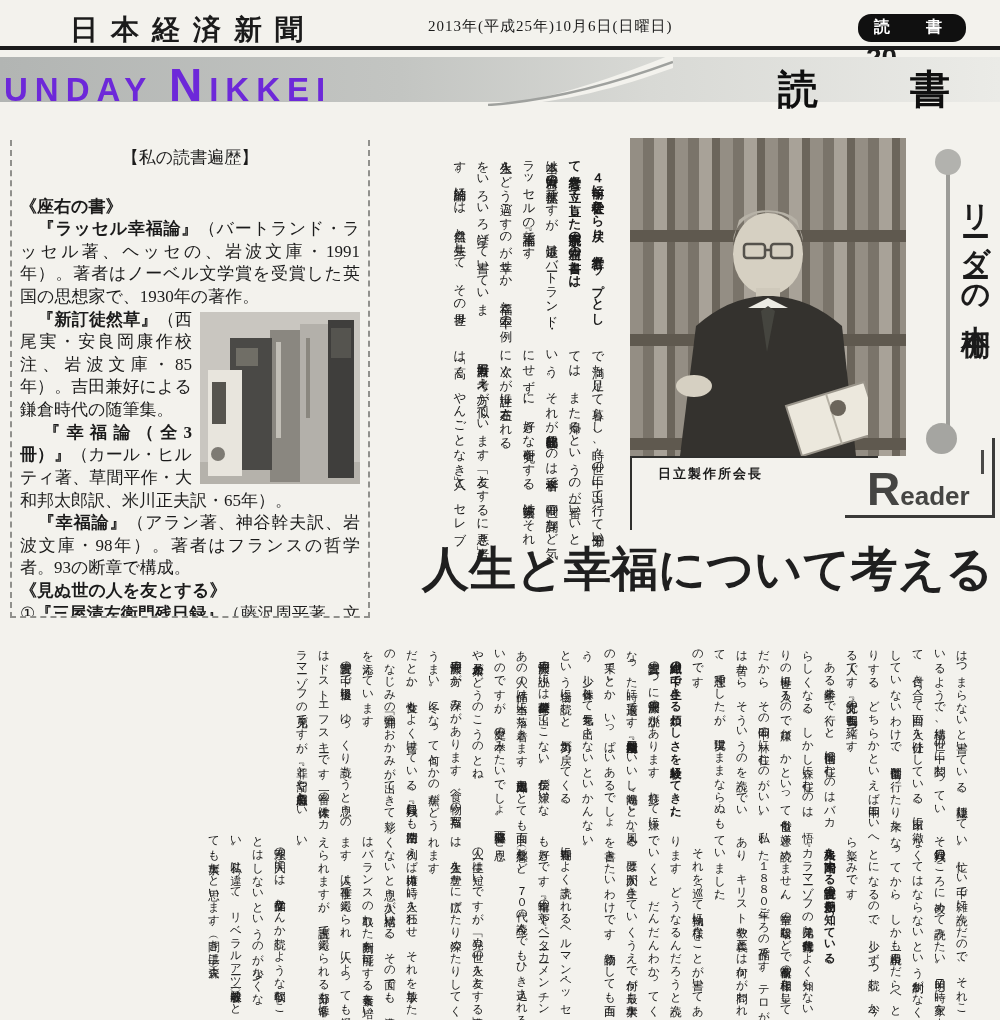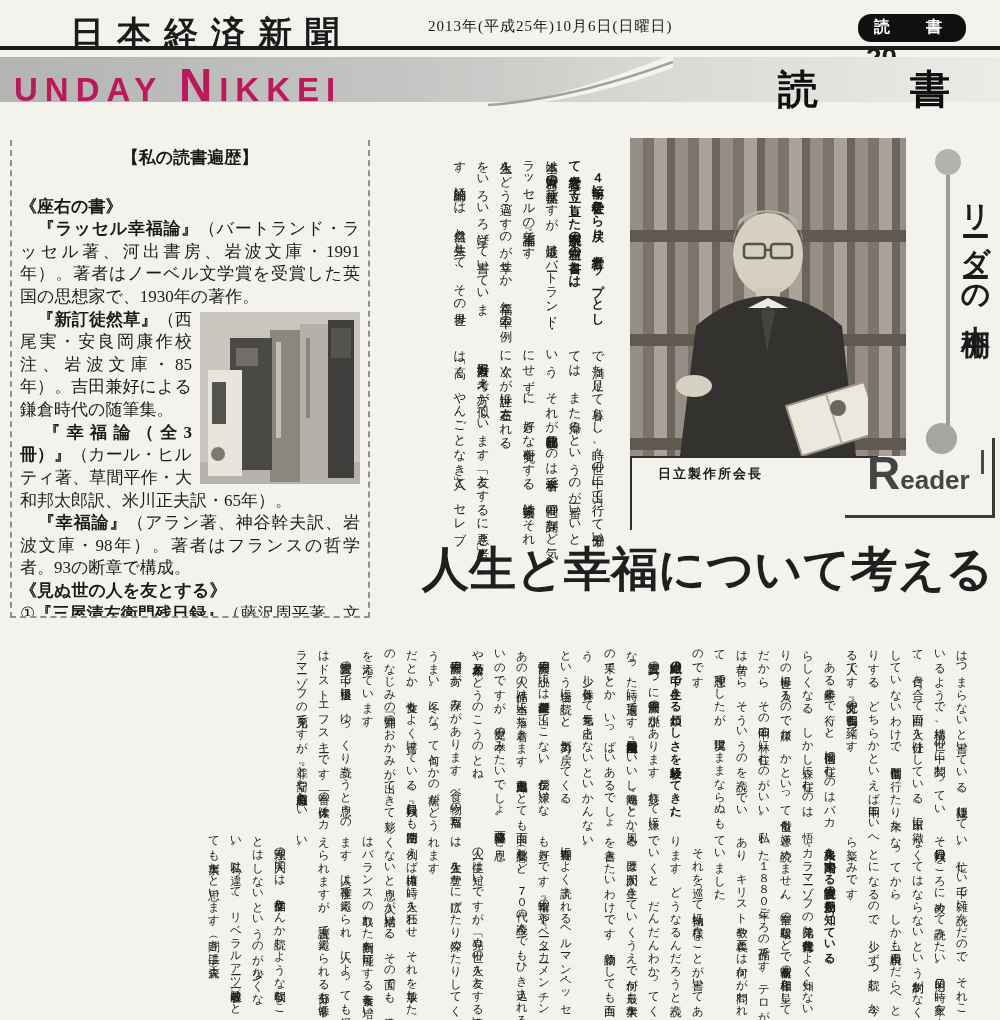--- a/index.html
+++ b/index.html
@@ -7,41 +7,41 @@
     width:1000px;height:1020px;position:relative;overflow:hidden;
     background:#f3f2ed;color:#1b1b1b;
     font-family:"Liberation Serif","DejaVu Serif",serif;
   }
   .sans{font-family:"Liberation Sans","DejaVu Sans",sans-serif;}
   .vtext{writing-mode:vertical-rl;text-orientation:mixed;white-space:pre-line;}
   .gb{font-family:"Liberation Sans","DejaVu Sans",sans-serif;font-weight:700;}
   .b{font-weight:700;}
 
   
-  .paper-name{position:absolute;left:70px;top:11px;font-size:34px;font-weight:700;letter-spacing:13px;}
+  .paper-name{position:absolute;left:70px;top:11px;font-size:28px;font-weight:700;letter-spacing:13px;}
   .issue-date{position:absolute;left:428px;top:17px;font-size:15px;letter-spacing:1px;}
   .page-info{position:absolute;left:858px;top:14px;}
   .sec-badge{display:inline-block;background:#101010;color:#fff;border-radius:13px;
     padding:3px 14px 4px 16px;font-size:16px;font-weight:700;letter-spacing:10px;vertical-align:6px;}
   .page-num{font-size:28px;font-weight:700;margin-left:8px;font-family:"Liberation Sans","DejaVu Sans",sans-serif;}
   .hdr-rule{position:absolute;left:0;top:46px;width:1000px;height:4px;background:#1b1b1b;}
 
   
   .banner-band{position:absolute;left:0;top:57px;width:1000px;height:45px;
     background:linear-gradient(90deg,#b2b5b3 0%,#c3c5c2 40%,#d8d9d5 65%,#ebebe7 100%);}
   .banner-swoosh{position:absolute;left:488px;top:54px;}
-  .banner-title{position:absolute;left:14px;top:58px;color:#be185d;font-weight:600;letter-spacing:7px;font-size:33px;}
+  .banner-title{position:absolute;left:4px;top:58px;color:#6d28d9;font-weight:600;letter-spacing:7px;font-size:33px;}
   .banner-title .bigN{font-size:46px;letter-spacing:7px;}
   .banner-section{position:absolute;left:778px;top:62px;font-size:40px;font-weight:800;letter-spacing:26px;color:#0f0f0f;}
 
   
   .rh-box{position:absolute;left:10px;top:140px;width:360px;height:478px;
     border-left:2px dashed #90908c;border-right:2px dashed #90908c;border-bottom:2px dashed #90908c;
     padding:4px 8px 0 8px;box-sizing:border-box;overflow:hidden;}
-  .rh-title{text-align:center;font-size:17px;font-weight:700;margin:2px 0 4px 0;}
+  .rh-title{text-align:center;font-size:17px;font-weight:400;margin:2px 0 4px 0;}
   .rh-body{font-size:17px;line-height:1.33;text-align:justify;}
   .books-fig{float:right;width:160px;height:172px;margin:3px 0 4px 8px;}
 
   
   .iv{position:absolute;overflow:visible;font-size:12.5px;line-height:23px;}
   #iv1{left:378px;top:152px;width:254px;height:176px;}
   #iv2{left:378px;top:342px;width:254px;height:198px;}
 
   
   .photo{position:absolute;left:630px;top:138px;width:276px;height:318px;overflow:hidden;
@@ -58,21 +58,21 @@
   
   .strip-line{position:absolute;left:946px;top:160px;width:4px;height:276px;background:#9c9c98;}
   .strip-dot-top{position:absolute;left:935px;top:149px;width:26px;height:26px;border-radius:50%;background:#b2b2ae;}
   .strip-dot-bottom{position:absolute;left:926px;top:423px;width:31px;height:31px;border-radius:50%;background:#a5a5a1;}
   .strip-title{position:absolute;left:956px;top:183px;font-size:29px;font-weight:800;letter-spacing:4px;}
 
   
   .lr-logo{position:absolute;left:845px;top:438px;width:150px;height:80px;
     border-right:3px solid #3a3a38;border-bottom:3px solid #3a3a38;box-sizing:border-box;}
   .lr1{position:absolute;left:2px;top:-4px;color:#a3a39f;font-weight:600;font-size:26px;}
-  .lr2{position:absolute;left:22px;top:8px;color:#454543;font-weight:600;font-size:26px;}
+  .lr2{position:absolute;left:22px;top:24px;color:#454543;font-weight:600;font-size:26px;}
   .lr-init{font-size:46px;font-weight:700;}
   .lr-tick{position:absolute;left:136px;top:12px;width:3px;height:24px;background:#4a4a48;}
 
   
   .headline{position:absolute;left:422px;top:538px;width:578px;font-size:47px;font-weight:600;
     letter-spacing:0px;color:#1f1f1f;}
 
   
   .bb{position:absolute;overflow:visible;font-size:11.5px;line-height:22px;}
   #b1{left:14px;top:642px;width:981px;height:184px;}
@@ -94,21 +94,21 @@
   <path d="M0,52 C55,48 120,26 185,0 L185,14 C125,36 60,52 0,52 Z" fill="#f3f2ed"></path>
   <path d="M0,51 C60,47 125,30 185,8" stroke="#9fa19e" stroke-width="2.5" fill="none"></path>
 </svg>
 <div class="banner-title sans"><span>UNDAY</span><span> </span><span class="bigN">N</span><span>IKKEI</span></div>
 <div class="banner-section sans">読　書</div>
 
 <div class="rh-box">
   <div class="rh-title">【私の読書遍歴】</div>
   <div class="rh-body" style="white-space:pre-line;">
     <span class="b">《座右の書》
-</span><span class="b">　『ラッセル幸福論』</span><span>（バートランド・ラッセル著、河出書房、岩波文庫・1991年）。著者はノーベル文学賞を受賞した英国の思想家で、1930年の著作。
+</span><span class="b">　『ラッセル幸福論』</span><span>（バートランド・ラッセル著、ヘッセの、岩波文庫・1991年）。著者はノーベル文学賞を受賞した英国の思想家で、1930年の著作。
 </span><span class="books-fig"><svg width="160" height="172" viewBox="0 0 160 172">
         <rect x="0" y="0" width="160" height="172" fill="#c9c6c0"></rect>
         <rect x="0" y="150" width="160" height="22" fill="#b5b2ab"></rect>
         <rect x="128" y="8" width="26" height="158" fill="#3f3e3c"></rect>
         <rect x="131" y="16" width="20" height="30" fill="#55544f"></rect>
         <rect x="100" y="12" width="28" height="156" fill="#b3b0aa"></rect>
         <rect x="106" y="26" width="4" height="80" fill="#8a877f"></rect>
         <rect x="70" y="18" width="30" height="152" fill="#8a8780"></rect>
         <rect x="76" y="30" width="5" height="96" fill="#c2bfb7"></rect>
         <rect x="30" y="26" width="42" height="132" fill="#4a4946"></rect>

